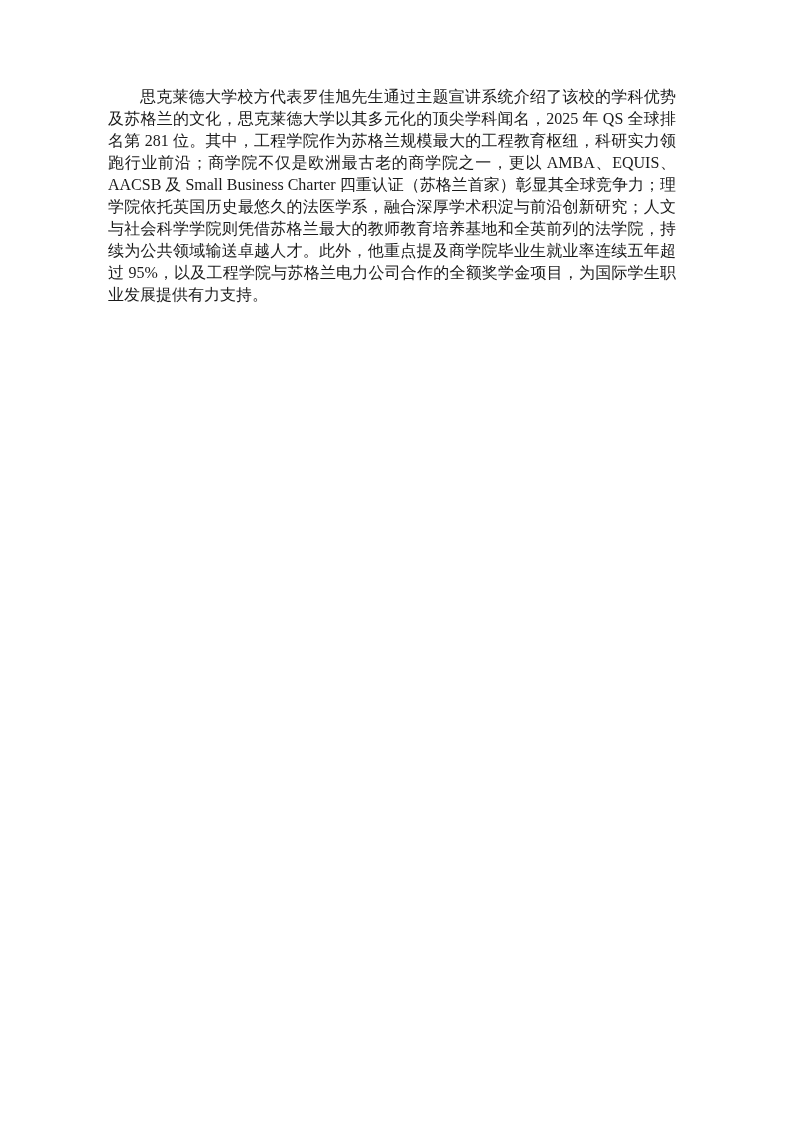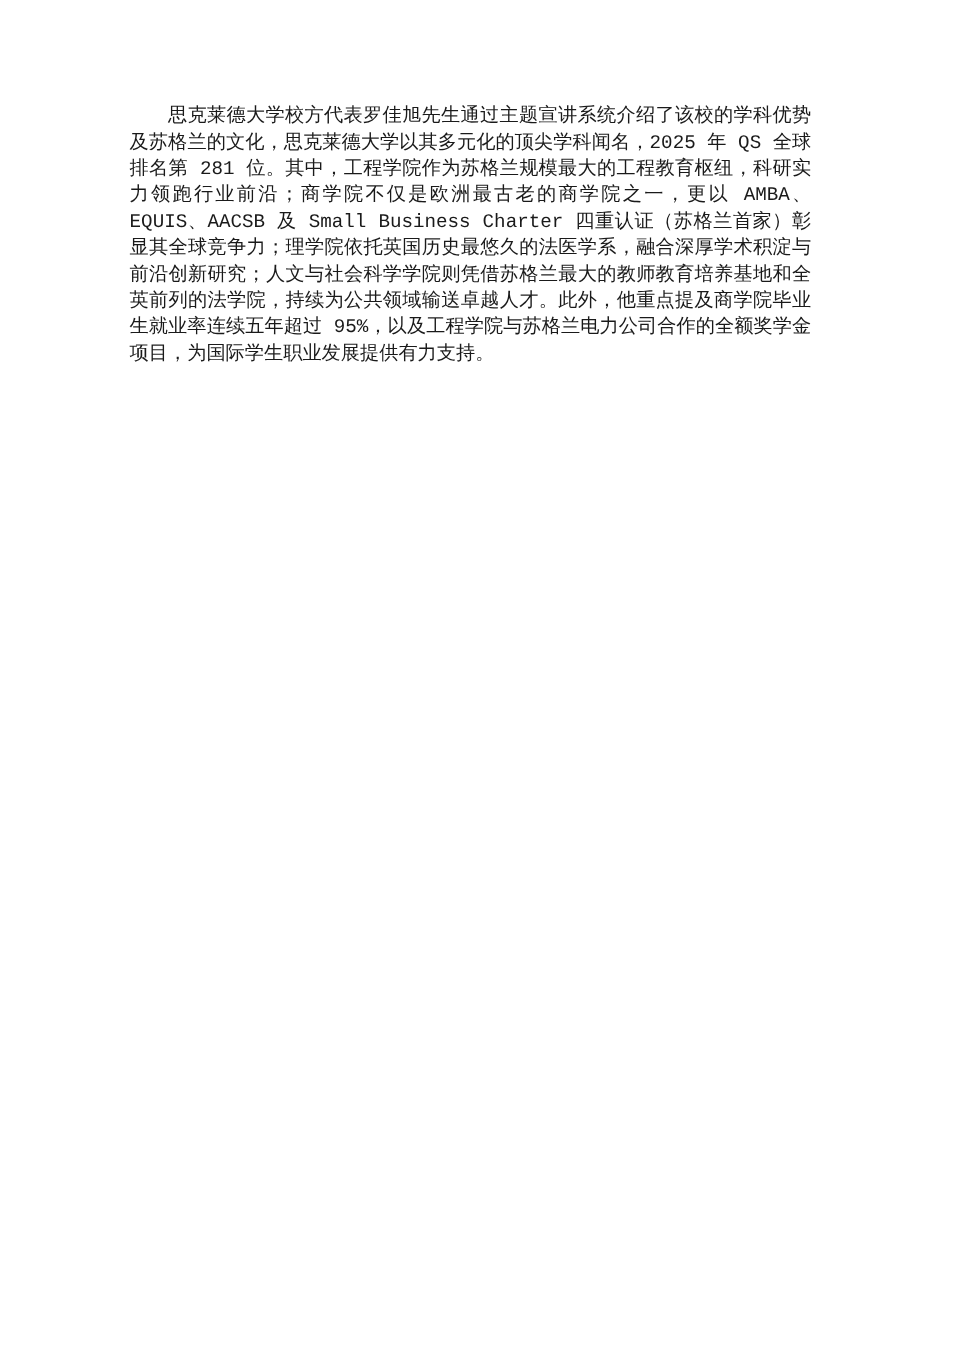--- a/index.html
+++ b/index.html
@@ -10,21 +10,21 @@
   body {
     width: 794px;
     height: 1122px;
     overflow: hidden;
   }
   .page {
     position: relative;
     width: 794px;
     height: 1122px;
     background: #ffffff;
-    font-family: Liberation Mono, monospace;
+    font-family: Liberation Serif, serif;
     box-sizing: border-box;
   }
   .body-paragraph {
     position: absolute;
     left: 108px;
     top: 86px;
     width: 568px;
     margin: 0;
     font-size: 16px;
     line-height: 22px;

